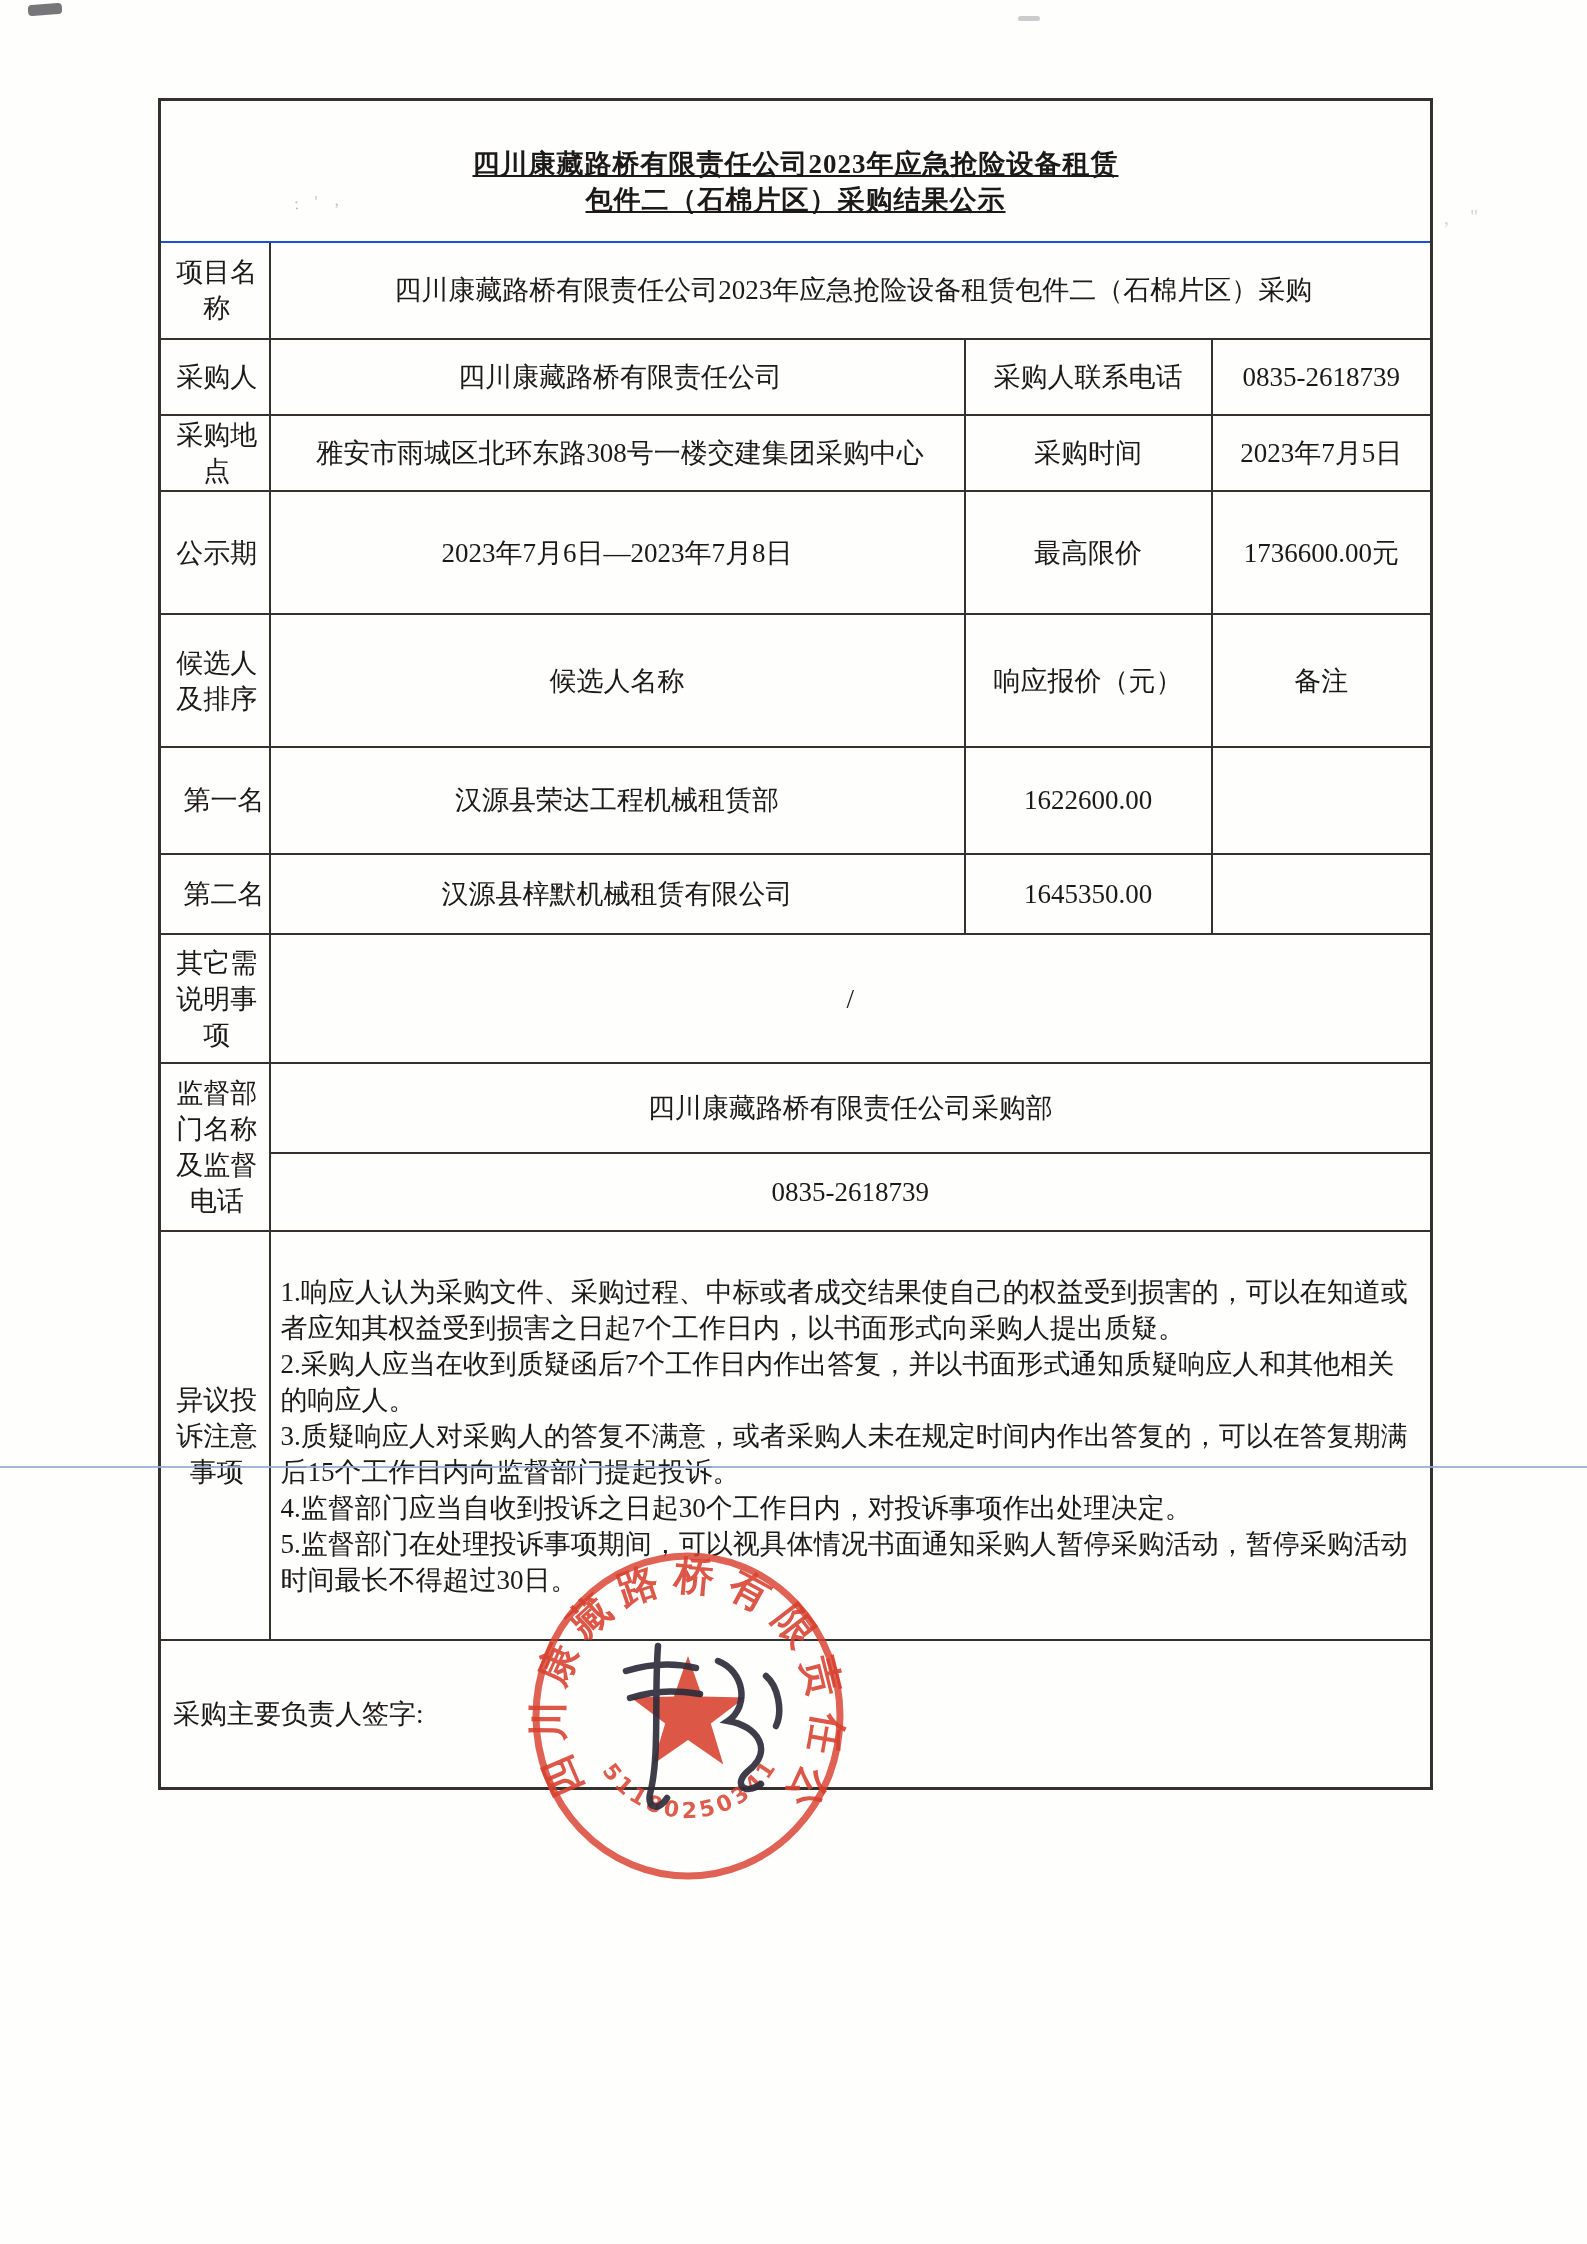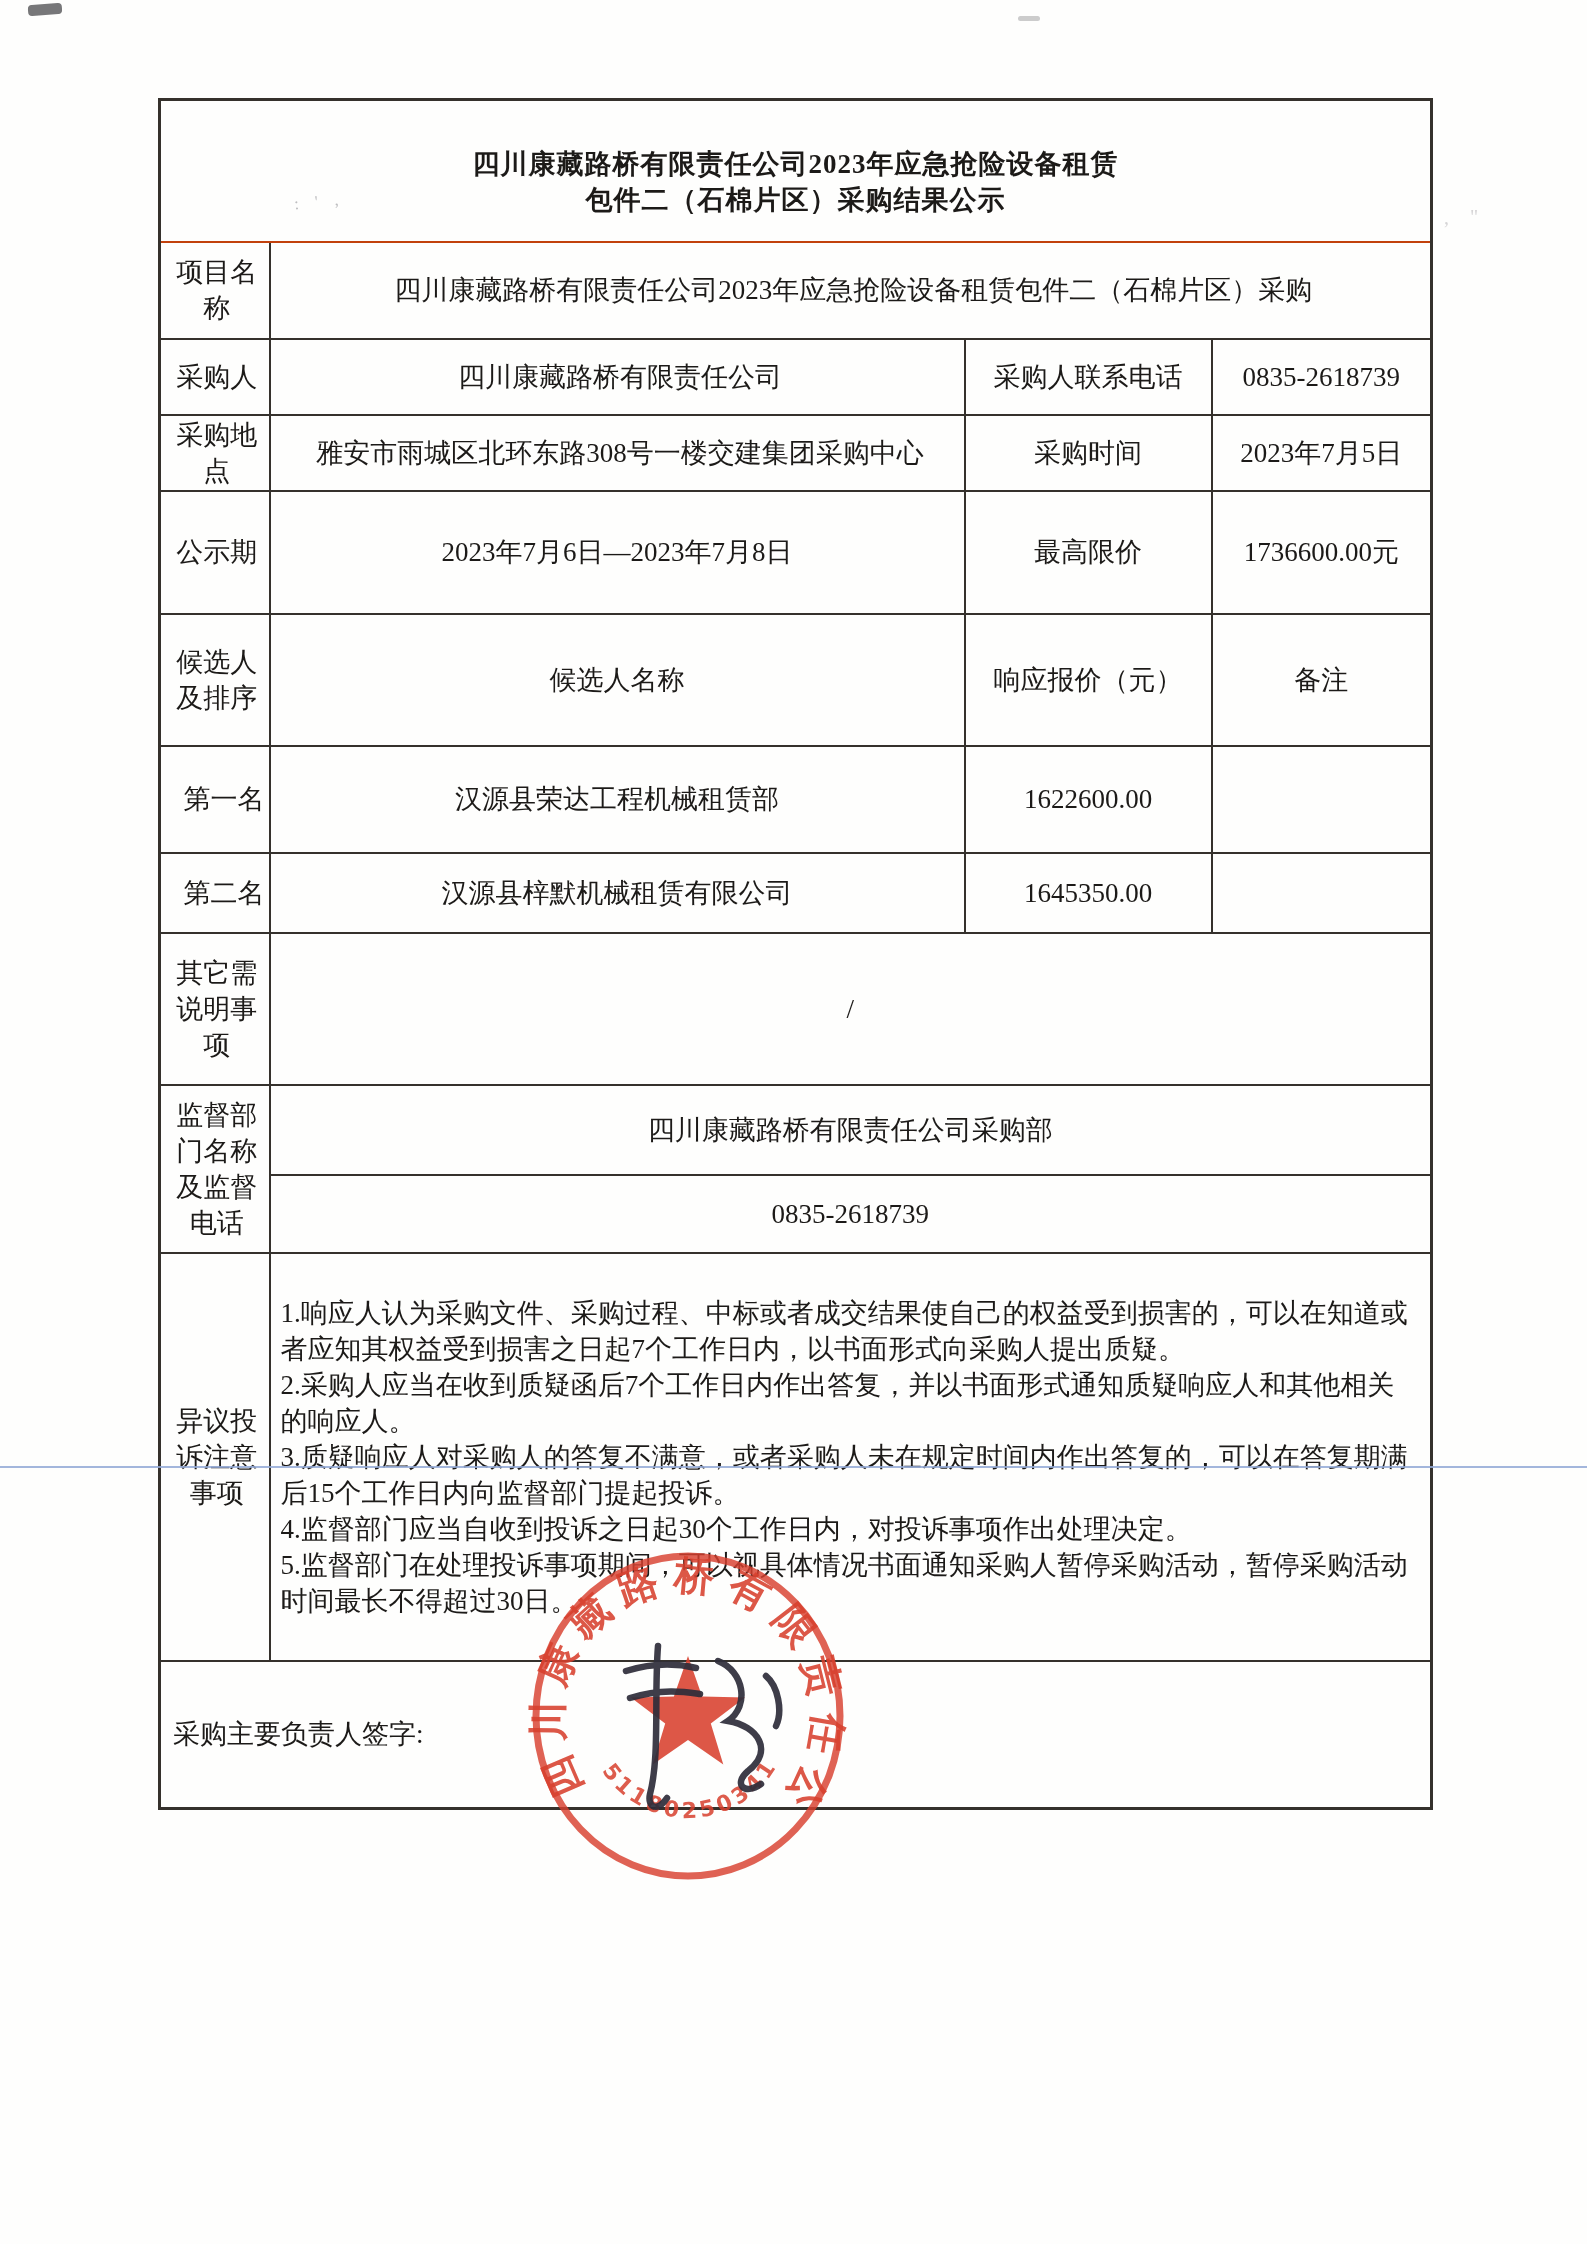--- a/index.html
+++ b/index.html
@@ -69,21 +69,21 @@
   <table class="form">
     <colgroup>
       <col style="width:110px">
         <col style="width:695px">
         <col style="width:247px">
         <col style="width:220px">
     </colgroup>
 
     <tbody>
         <tr style="height:142px">
-      <td colspan="4" class="title-cell" style="border-bottom:2px solid #c2410c;">
+      <td colspan="4" class="title-cell" style="border-bottom:2px solid #1d4ed8;text-decoration:underline;">
         <div>四川康藏路桥有限责任公司2023年应急抢险设备租赁</div>
         <div>包件二（石棉片区）采购结果公示</div>
       </td>
     </tr>
 
     <tr style="height:97px">
       <td class="lbl">项目名称</td>
       <td colspan="3" class="lft">四川康藏路桥有限责任公司2023年应急抢险设备租赁包件二（石棉片区）采购</td>
     </tr>
 
@@ -122,21 +122,21 @@
       <td class="ctr"></td>
     </tr>
 
     <tr style="height:80px">
       <td class="lbl-c">第二名</td>
       <td class="ctr">汉源县梓默机械租赁有限公司</td>
       <td class="ctr">1645350.00</td>
       <td class="ctr"></td>
     </tr>
 
-    <tr style="height:152px">
+    <tr style="height:129px">
       <td class="lbl">其它需说明事项</td>
       <td colspan="3" class="ctr">/</td>
     </tr>
 
     <tr style="height:90px">
       <td rowspan="2" class="lbl">监督部门名称及监督电话</td>
       <td colspan="3" class="ctr">四川康藏路桥有限责任公司采购部</td>
     </tr>
     <tr style="height:78px">
       <td colspan="3" class="ctr">0835-2618739</td>

